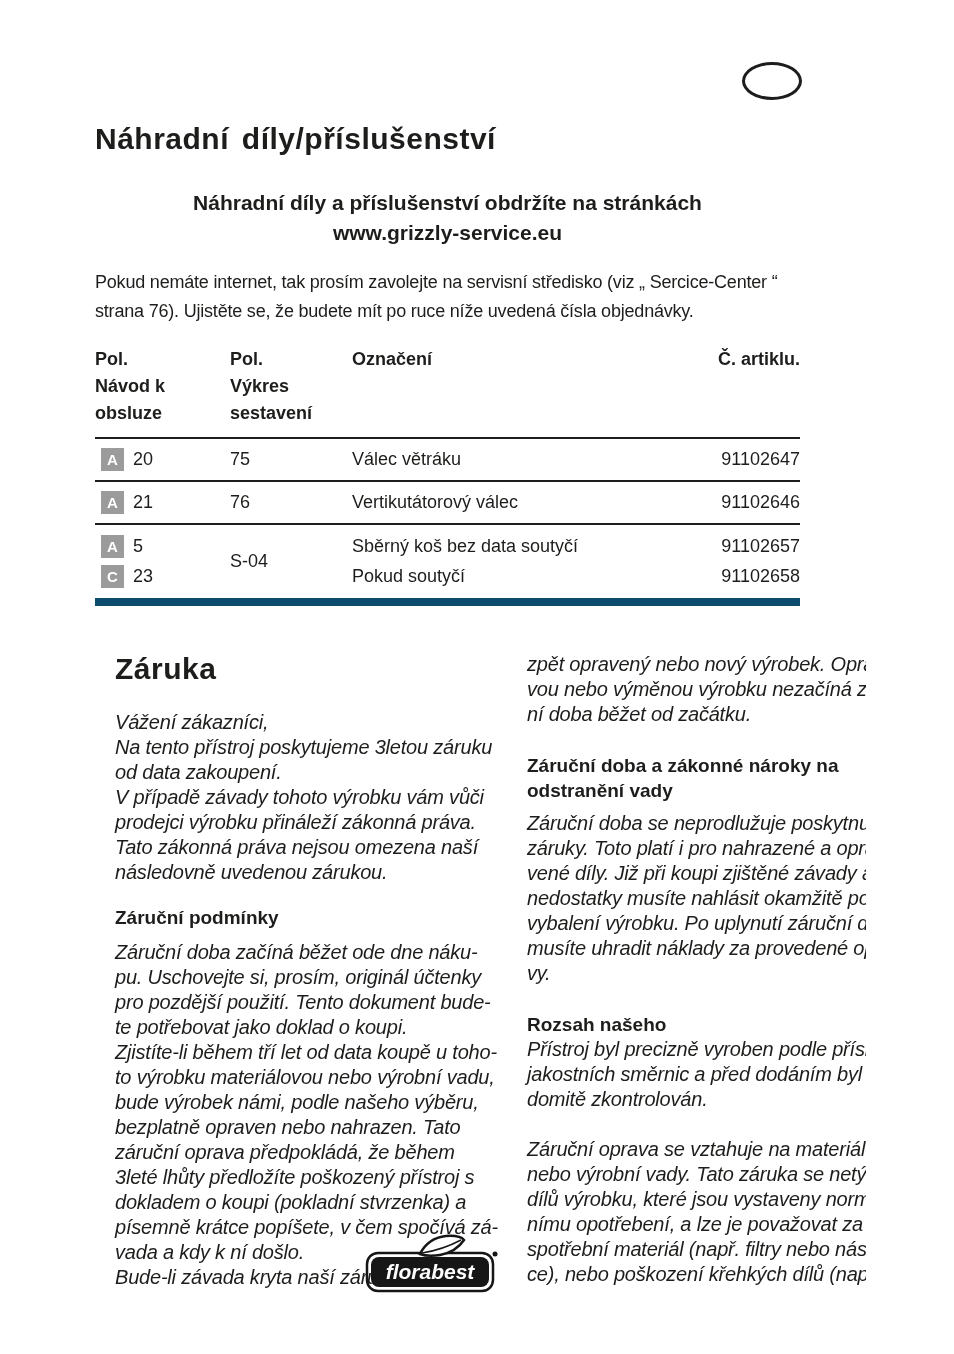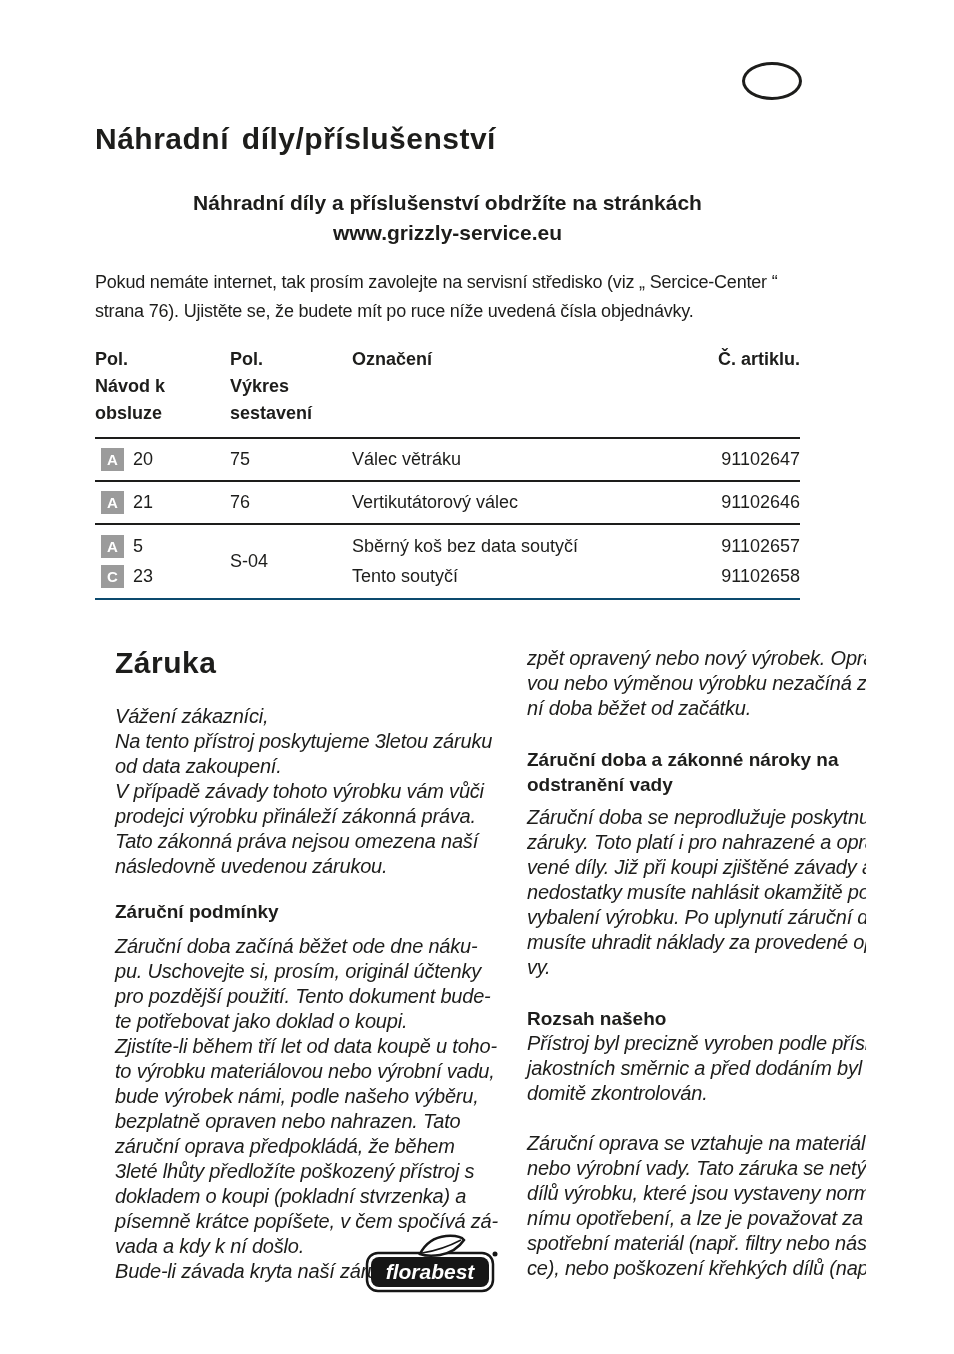--- a/index.html
+++ b/index.html
@@ -24,21 +24,21 @@
     letter-spacing:0.5px; word-spacing:4px;
   }
   .subtitle {
     margin-top:32px; text-align:center;
     font-weight:700; font-size:21px; line-height:30px;
   }
   .intro {
     margin-top:20px; font-size:18px; line-height:29px;
     white-space:pre; letter-spacing:-0.2px;
   }
-  .ptable { margin-top:20px; border-bottom:2px solid #0c4a6e; }
+  .ptable { margin-top:20px; border-bottom:8px solid #0c4a6e; }
   .tgrid { display:grid; grid-template-columns:135px 122px 1fr 150px; }
   .thead { font-weight:700; font-size:18px; line-height:27px; padding-bottom:10px; }
   .thead .c { white-space:pre; }
   .c4 { text-align:right; }
   .trow {
     border-top:2px solid #1d1d1b; padding:6px 0;
     font-size:18px; line-height:29px; align-items:center;
   }
   .posline { display:flex; align-items:center; padding-left:6px; }
   .badge {
@@ -125,21 +125,21 @@
           <span class="badge">C</span>
           <span>23</span>
         </div>
       </div>
       <div class="stack">
         <div>S-04</div>
         <div></div>
       </div>
       <div class="stack">
         <div>Sběrný koš bez data soutyčí</div>
-        <div>Tento soutyčí</div>
+        <div>Pokud soutyčí</div>
       </div>
       <div class="stack c4">
         <div>91102657</div>
         <div>91102658</div>
       </div>
     </div>
   </div>
 
   <div class="columns">
     <div class="col colL">

